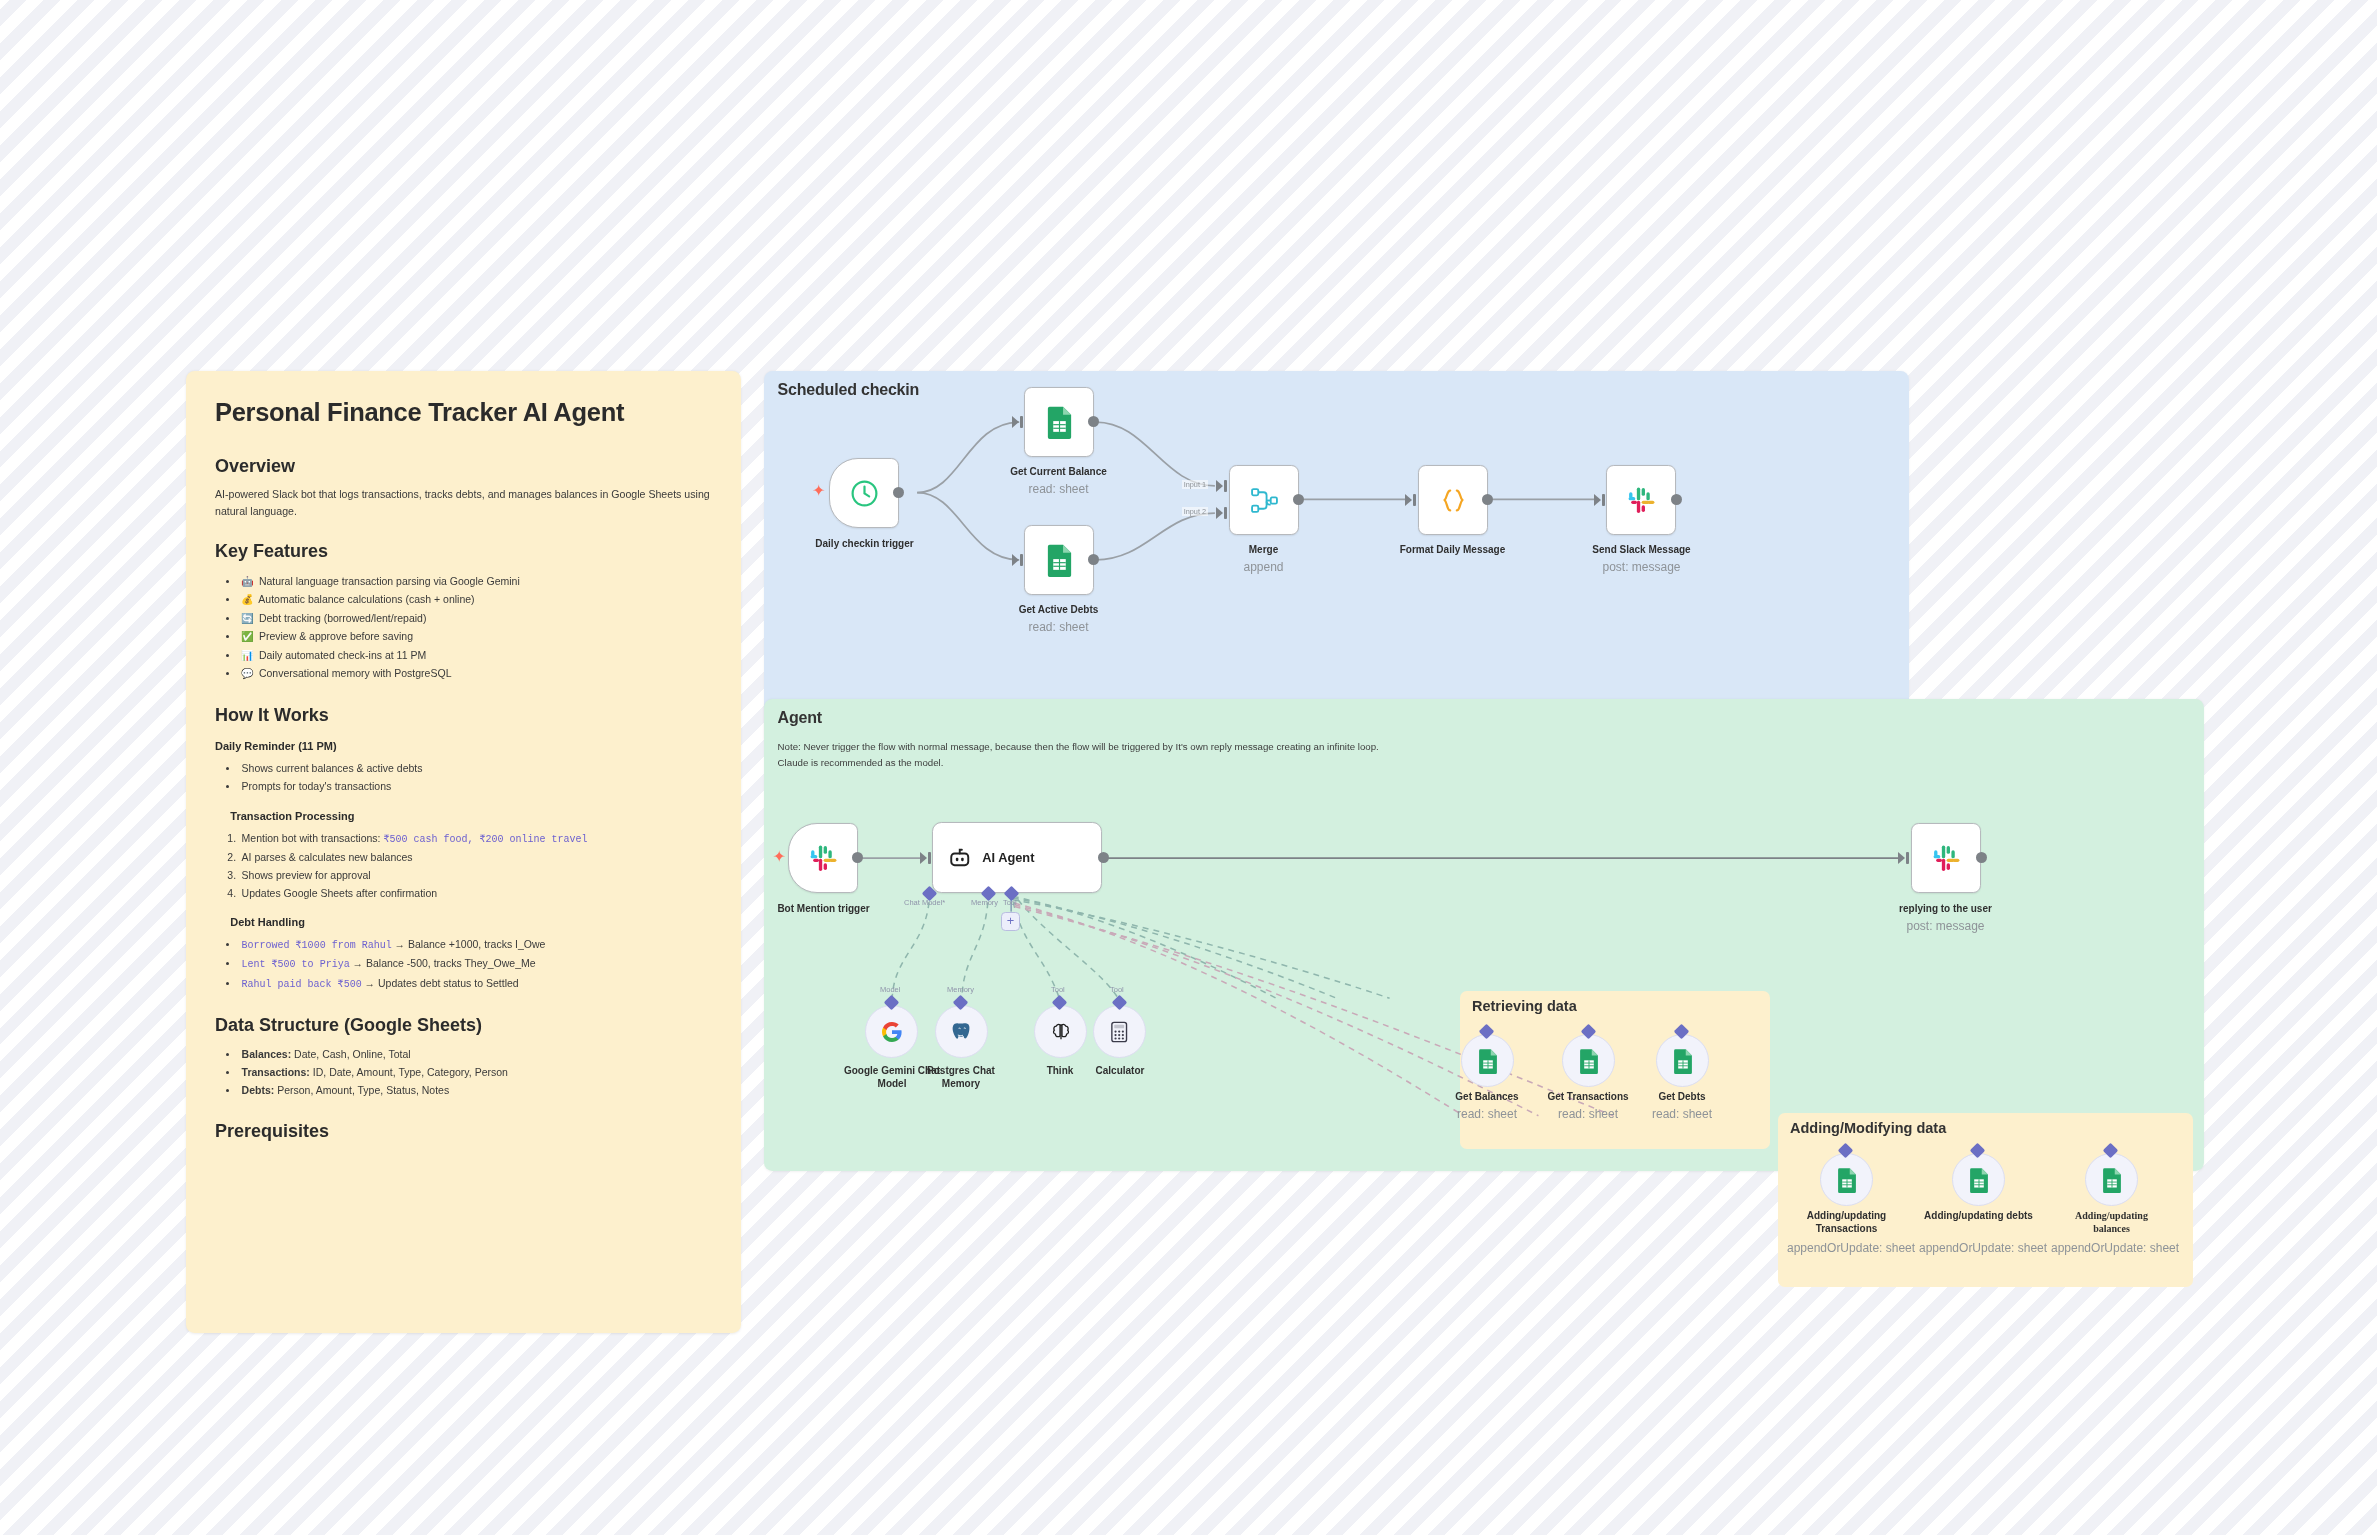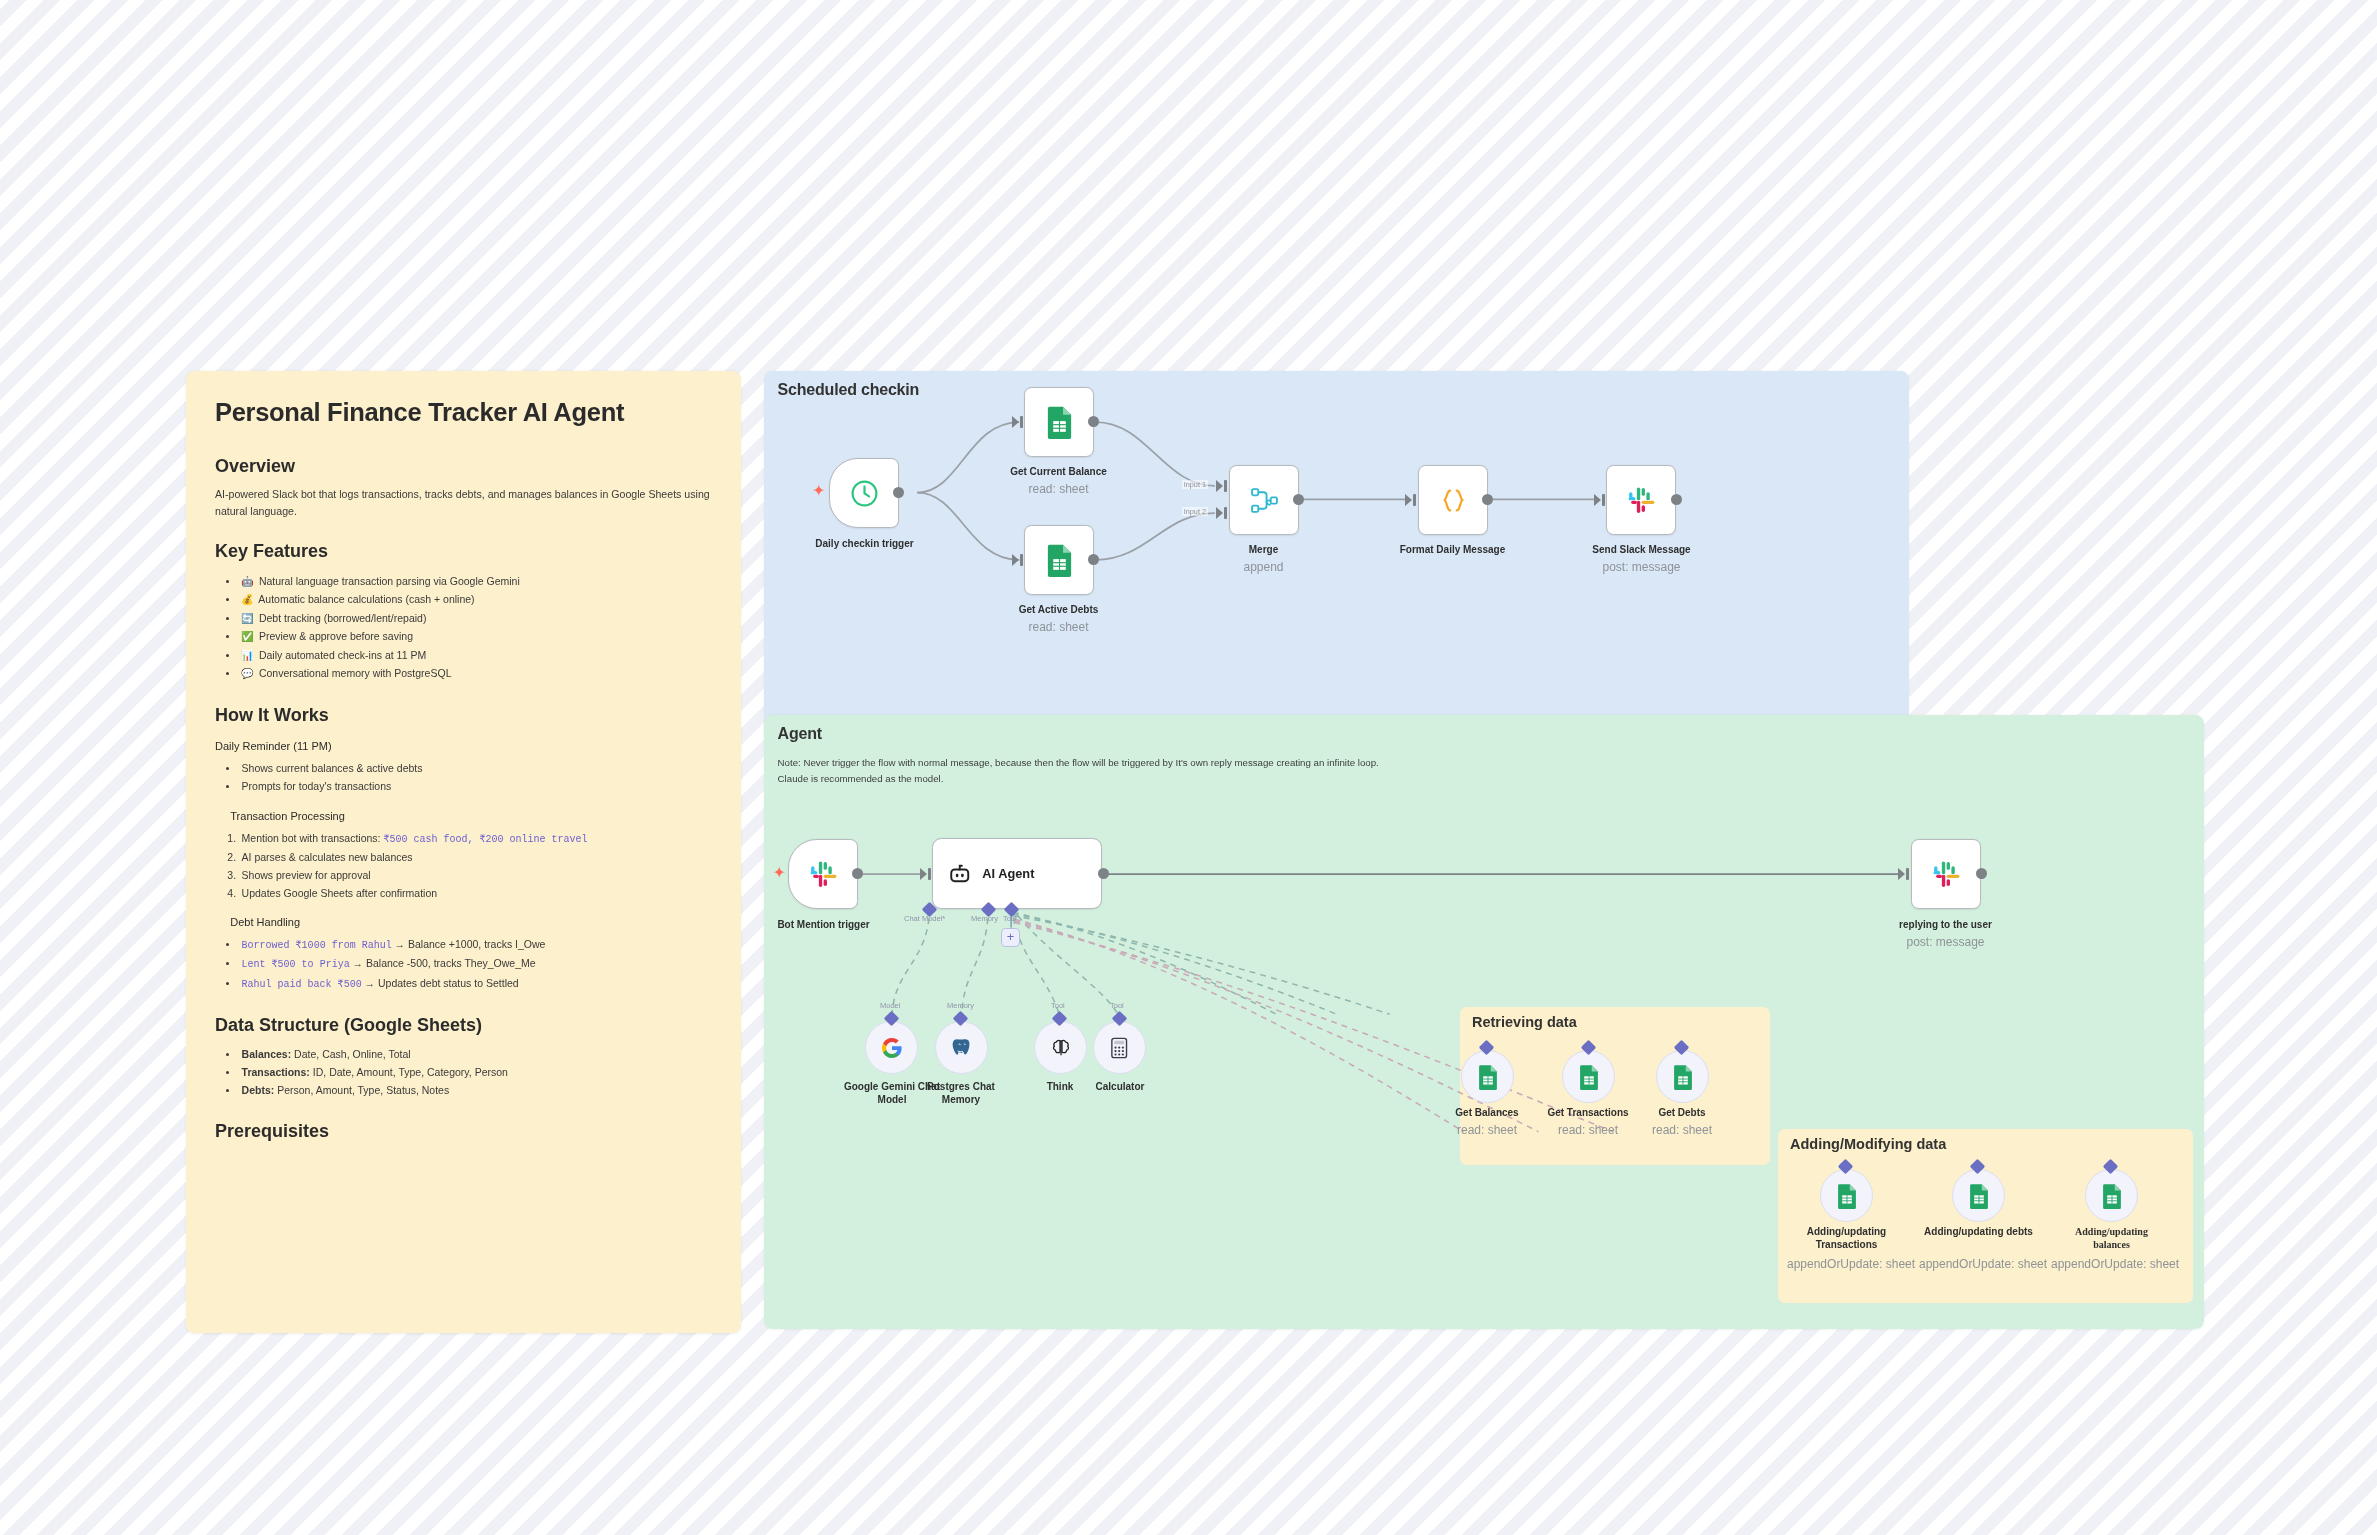--- a/index.html
+++ b/index.html
@@ -29,21 +29,21 @@
   }
   #sticky-doc h1 {
     font-size: 25.5px; font-weight: 700; color: #2b2b2b;
     letter-spacing: -0.3px; margin-bottom: 29px;
   }
   #sticky-doc h2 {
     font-size: 18px; font-weight: 700; color: #2b2b2b;
     margin-top: 22px; margin-bottom: 9.4px;
   }
   #sticky-doc h3 {
-    font-size: 11px; font-weight: 400; color: #2b2b2b;
+    font-size: 11px; font-weight: 700; color: #2b2b2b;
     margin-top: 14.5px; margin-bottom: 6.8px;
   }
   #sticky-doc h3.indent { margin-left: 15.3px; }
   #sticky-doc p.body {
     font-size: 10.6px; color: #3a3a3a; line-height: 1.55;
     max-width: 511px;
   }
   #sticky-doc ul, #sticky-doc ol {
     margin-left: 24px; margin-top: 1.7px;
   }
@@ -64,22 +64,22 @@
     position: absolute;
     border-radius: 8.5px;
     box-shadow: 0 0.9px 2.6px rgba(0,0,0,.06);
   }
   #panel-scheduled {
     left: 764px; top: 371px;
     width: 1145px; height: 373px;
     background: #d9e7f7;
   }
   #panel-agent {
-    left: 764px; top: 715px;
-    width: 1440px; height: 614px;
+    left: 764px; top: 699px;
+    width: 1440px; height: 472px;
     background: #d3f0df;
     padding-left: 24px;
   }
   .panel-title {
     position: absolute; left: 13.6px; top: 10.2px;
     font-size: 16px; font-weight: 700; color: #333;
     letter-spacing: -0.2px;
   }
   .panel-note {
     position: absolute; left: 13.6px; top: 40px;

